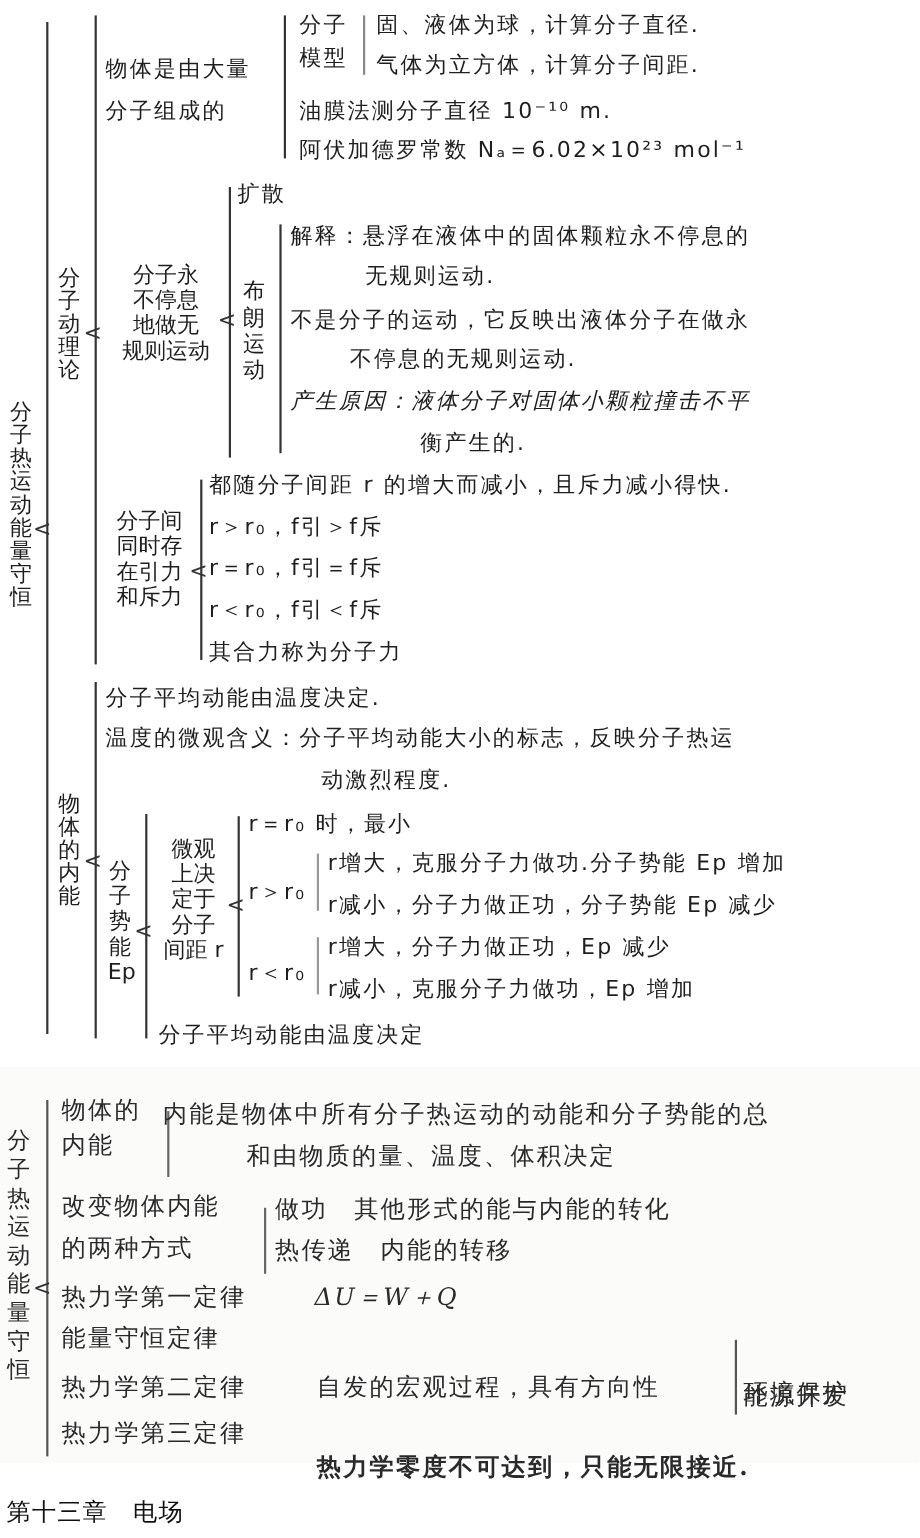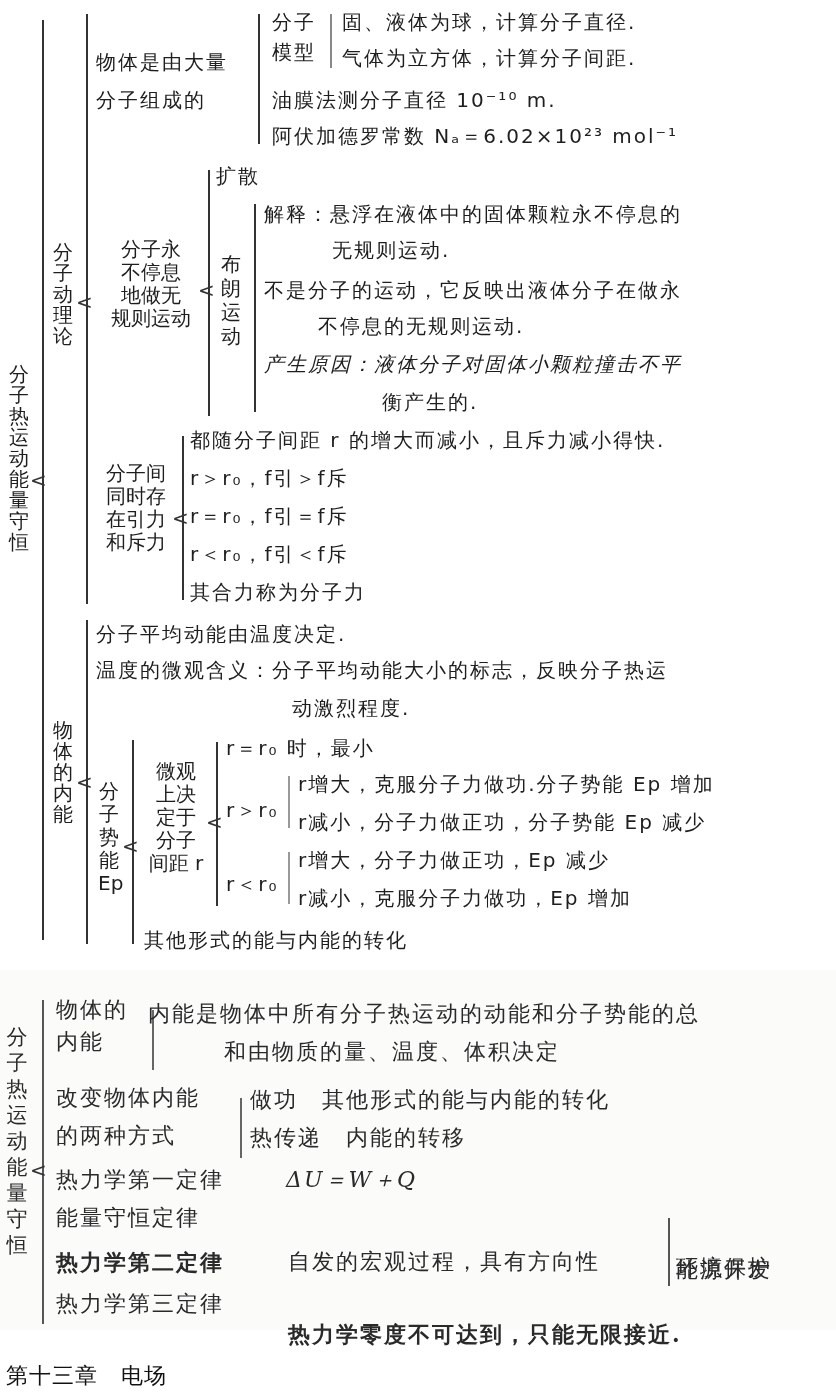--- a/index.html
+++ b/index.html
@@ -91,21 +91,21 @@
   <div class="nub" style="left:206px; top:812px;">&lt;</div>
   <div class="t" style="left:226px; top:736px;">r＝r₀ 时，最小</div>
   <div class="t" style="left:226px; top:798px;">r＞r₀</div>
   <div class="br" style="left:288px; top:776px; height:52px; border-color:#999;"></div>
   <div class="t" style="left:298px; top:772px;">r增大，克服分子力做功.分子势能 Ep 增加</div>
   <div class="t" style="left:298px; top:810px;">r减小，分子力做正功，分子势能 Ep 减少</div>
   <div class="t" style="left:226px; top:872px;">r＜r₀</div>
   <div class="br" style="left:288px; top:852px; height:52px; border-color:#999;"></div>
   <div class="t" style="left:298px; top:848px;">r增大，分子力做正功，Ep 减少</div>
   <div class="t" style="left:298px; top:886px;">r减小，克服分子力做功，Ep 增加</div>
-  <div class="t" style="left:144px; top:928px;">其他形式的能与内能的转化</div>
+  <div class="t" style="left:144px; top:928px;">分子平均动能由温度决定</div>
 </div>
 
 <div class="greybg"></div>
 <div class="s2">
   <div class="v" style="left:6px; top:1024px; line-height:26px; font-size:21px;">分子热运动能量守恒</div>
   <div class="br" style="left:42px; top:1000px; height:324px; border-color:#555;"></div>
   <div class="nub" style="left:30px; top:1160px;">&lt;</div>
 
   <div class="t" style="left:56px; top:998px;">物体的</div>
   <div class="t" style="left:56px; top:1030px;">内能</div>
@@ -117,21 +117,21 @@
   <div class="t" style="left:56px; top:1124px;">的两种方式</div>
   <div class="br" style="left:240px; top:1098px; height:60px; border-color:#666;"></div>
   <div class="t" style="left:250px; top:1088px;">做功　其他形式的能与内能的转化</div>
   <div class="t" style="left:250px; top:1126px;">热传递　内能的转移</div>
 
   <div class="t" style="left:56px; top:1168px;">热力学第一定律</div>
   <div class="t" style="left:286px; top:1168px; font-style:italic;">ΔU＝W＋Q</div>
 
   <div class="t" style="left:56px; top:1206px;">能量守恒定律</div>
 
-  <div class="t" style="left:56px; top:1250px;font-weight:bold;">热力学第二定律</div>
+  <div class="t" style="left:56px; top:1250px;">热力学第二定律</div>
   <div class="t" style="left:288px; top:1250px;">自发的宏观过程，具有方向性</div>
   <div class="br" style="left:664px; top:1218px; height:68px; border-left:none; border-right:2px solid #555; width:4px;"></div>
   <div class="t" style="left:676px; top:1214px;margin-top:44px;">能源开发</div>
   <div class="t" style="left:676px; top:1256px;">环境保护</div>
 
   <div class="t" style="left:56px; top:1292px;">热力学第三定律</div>
   <div class="t" style="left:288px; top:1322px;font-weight:bold;">热力学零度不可达到，只能无限接近.</div>
 </div>
 
 <div class="footer">第十三章　电场</div>

